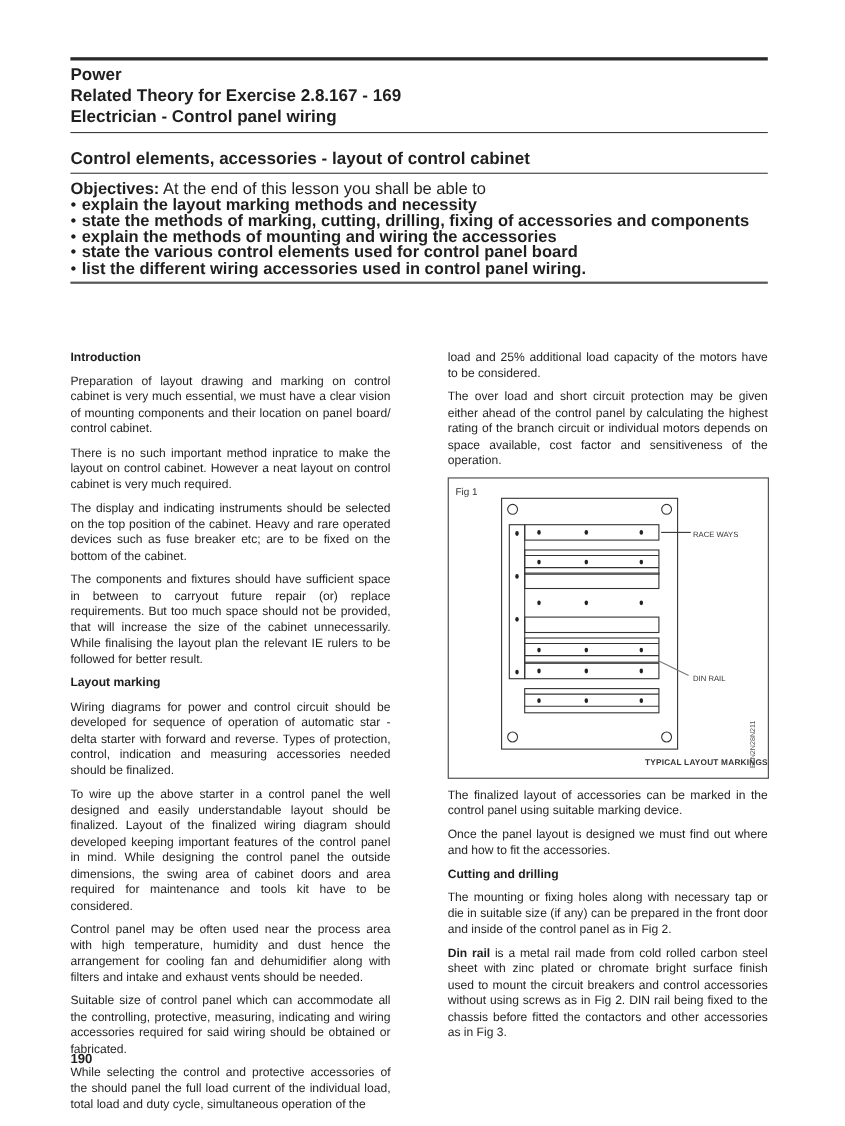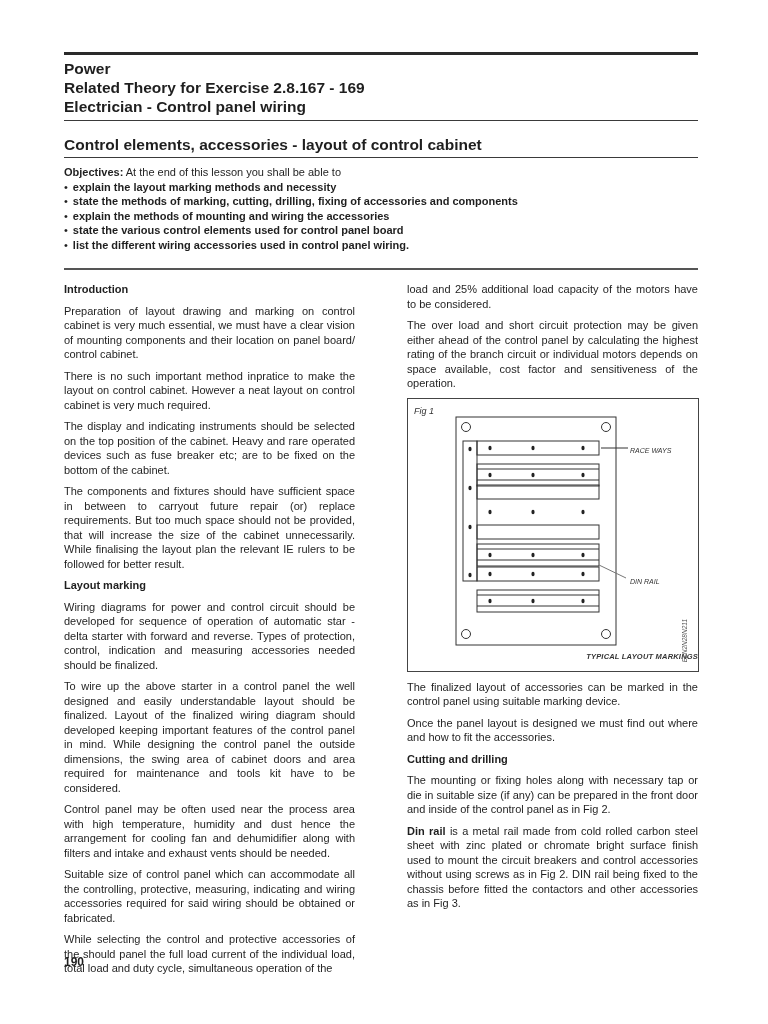--- a/index.html
+++ b/index.html
@@ -6,32 +6,32 @@
   body {
     width: 768px; height: 1024px; position: relative; overflow: hidden;
     font-family: "Liberation Sans", sans-serif; color: #1f1f1f;
   }
   .page { position: absolute; left: 64px; top: 52px; width: 634px; }
   .rule-thick { height: 3px; background: #2a2a2a; }
   .rule-thin { height: 1px; background: #3a3a3a; }
   .hdr { display: flex; justify-content: space-between; font-weight: bold; font-size: 15.5px; line-height: 19px; margin-top: 4px; flex-direction: column; }
   .hdr-sub { font-weight: bold; font-size: 15.5px; line-height: 19px; margin-bottom: 4px; }
   .title { font-weight: bold; font-size: 15.5px; line-height: 19px; margin-top: 14px; margin-bottom: 3px; }
-  .objectives { font-size: 11px; line-height: 14.5px; margin-top: 7px; padding-bottom: 16px; }
+  .objectives { font-size: 15px; line-height: 14.5px; margin-top: 7px; padding-bottom: 4px; }
   .objectives .lead b { font-weight: bold; }
   .objectives ul { list-style: none; margin: 0; padding: 0; }
   .objectives li { font-weight: bold; }
   .objectives li::before { content: "\2022"; margin-right: 5px; font-weight: normal; }
   .cols { display: flex; justify-content: space-between; margin-top: 12px; }
-  .col { width: 291px; font-size: 11px; line-height: 14.5px; text-align: justify; }
+  .col { width: 291px; font-size: 11px; line-height: 14.5px; text-align: justify; margin-top: 48px; }
   .col p { margin: 0 0 7px 0; }
   .col h3 { font-size: 11px; font-weight: bold; margin: 0 0 7px 0; line-height: 14.5px; }
   .fig {
     border: 1px solid #444; width: 290px; height: 272px; position: relative; margin: 6px 0 8px 0;
-    font-size: 8px; color: #333; font-style: italic;
+    font-size: 8px; color: #333;
   }
   .fig .figlabel { position: absolute; left: 6px; top: 5px; font-size: 9px; }
   .fig svg { position: absolute; left: 0; top: 0; }
   .fig .caption { position: absolute; left: 0; width: 100%; bottom: 6px; text-align: right; font-weight: bold; font-size: 7.5px; letter-spacing: 0.2px; }
   .fig .code { position: absolute; right: 6px; bottom: 8px; writing-mode: vertical-rl; transform: rotate(180deg); font-size: 6.5px; color: #555; }
   .fig .lbl { position: absolute; font-size: 7px; }
   .pageno { position: absolute; left: 64px; top: 955px; font-weight: bold; font-size: 12px; }
 </style>
 </head>
 <body>

